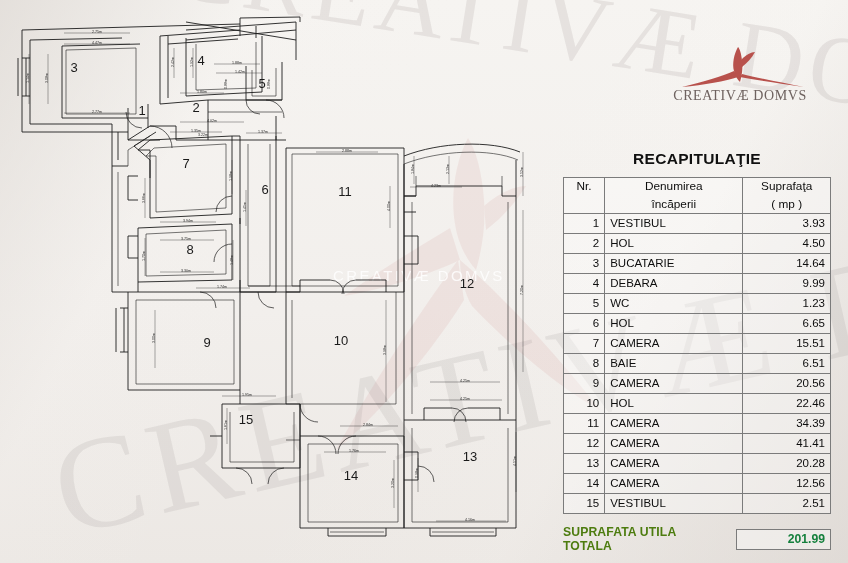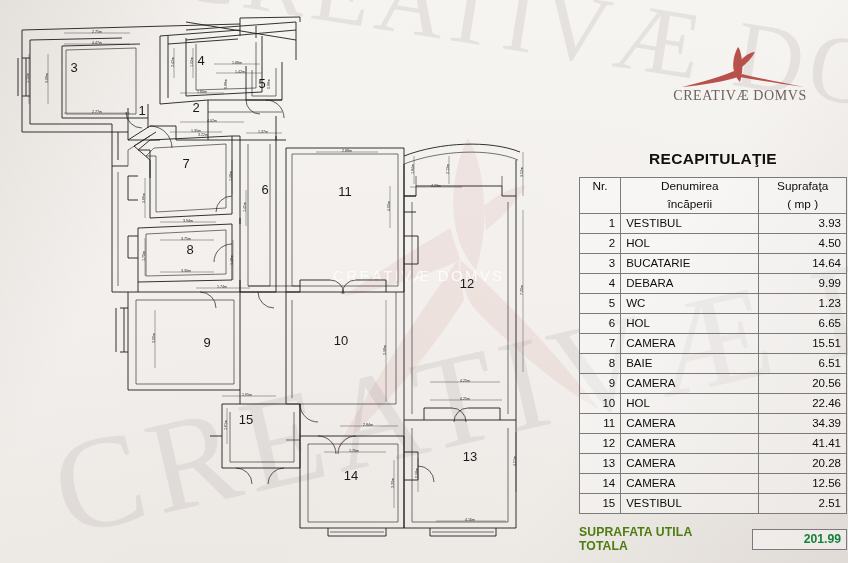--- a/index.html
+++ b/index.html
@@ -56,21 +56,21 @@
     position: absolute; left: 0; top: 44px; width: 160px;
     text-align: center;
     font-family: "Liberation Serif", serif;
     font-size: 14px;
     color: #6e625f;
     letter-spacing: 0.04em;
     font-variant: small-caps;
   }
 
   
-  #recap { position: absolute; left: 579px; top: 150px; width: 268px; }
+  #recap { position: absolute; left: 563px; top: 150px; width: 268px; }
   #recap-title {
     text-align: center;
     font-size: 15.5px;
     font-weight: bold;
     color: #101010;
     letter-spacing: 0.02em;
     margin-bottom: 9px;
   }
   table.recap {
     border-collapse: collapse;

